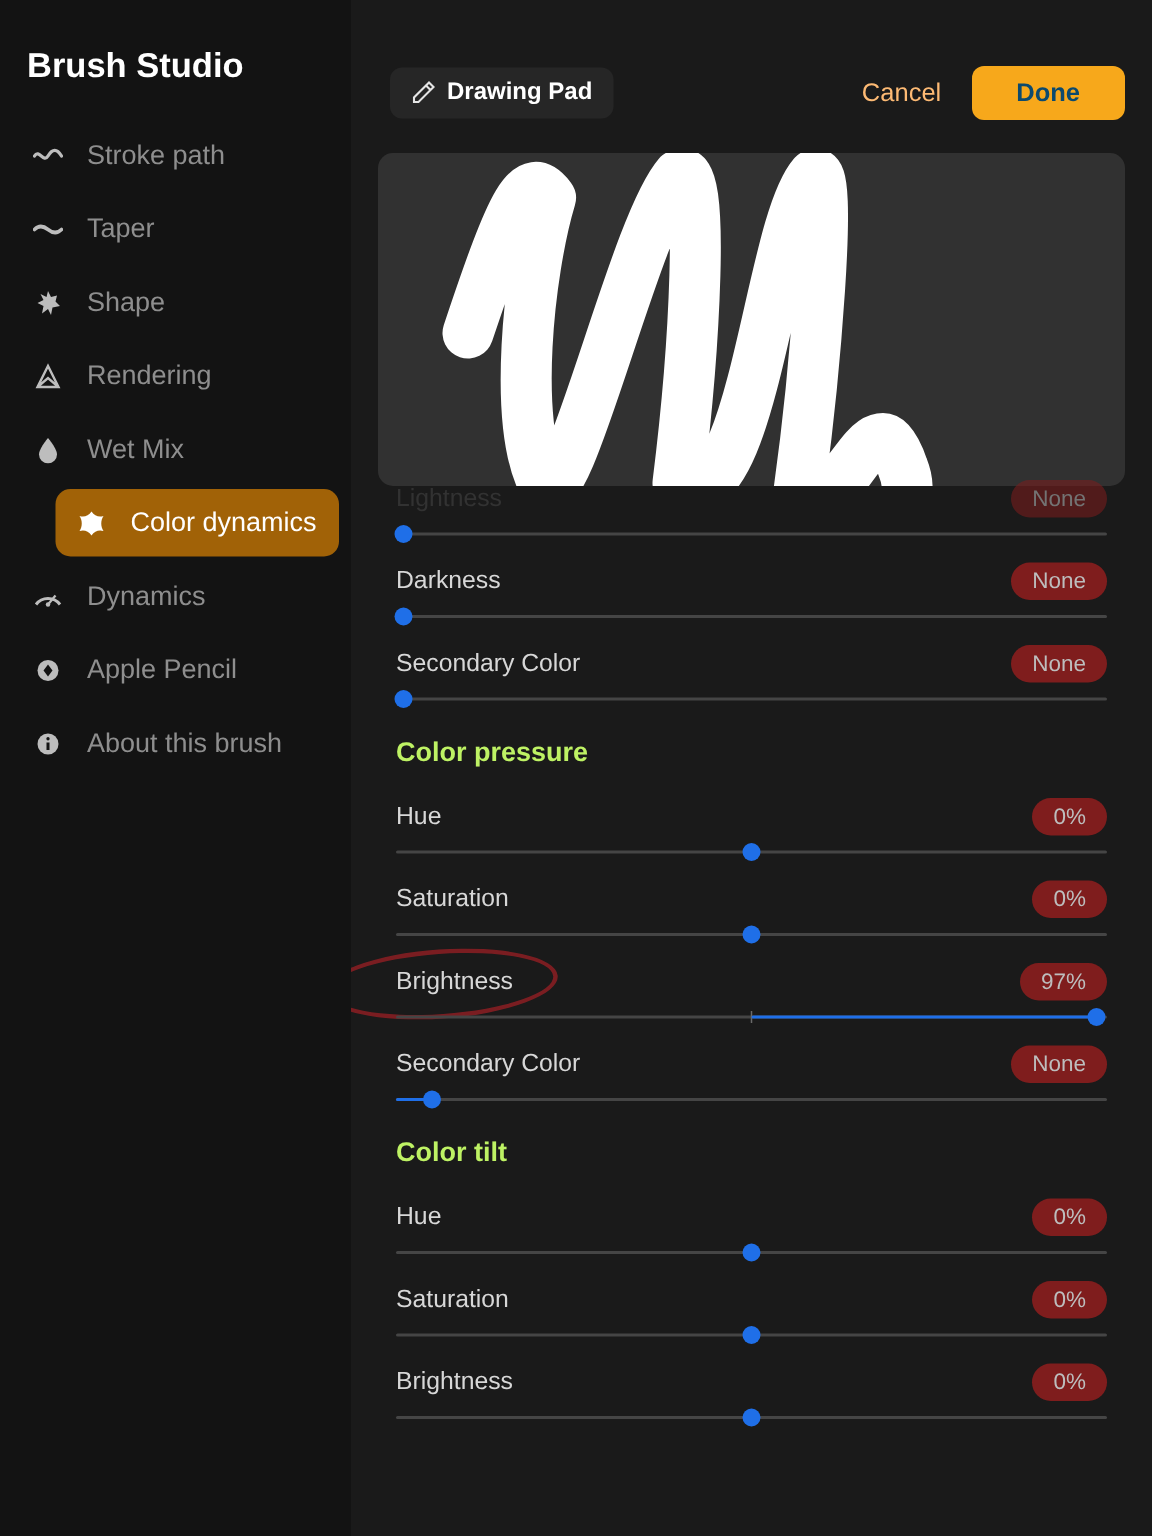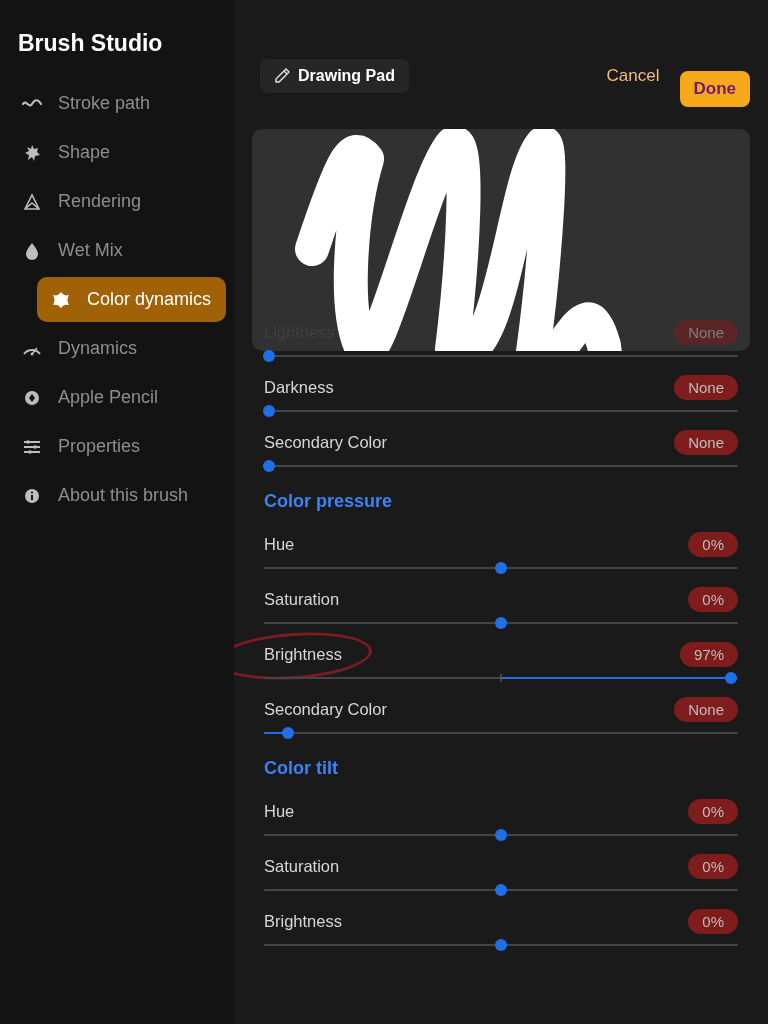--- a/index.html
+++ b/index.html
@@ -68,27 +68,26 @@
     border-radius: 8px;
     padding: 8px 14px;
     cursor: pointer;
   }
   .drawing-pad-btn .dp-icon { width: 16px; height: 16px; color: #e5e5e5; }
   .drawing-pad-btn .dp-label { font-size: 16px; font-weight: 600; color: #fff; }
   .top-actions { display: flex; align-items: center; gap: 20px; }
   .cancel-btn { font-size: 17px; color: #fdba74; cursor: pointer; }
   .done-btn {
     background: #f7a81b;
-    color: #701a75;
+    color: #0c4a6e;
     font-size: 17px;
     font-weight: 600;
-    padding: 8px 14px;
+    padding: 8px 30px;
     border-radius: 8px;
     cursor: pointer;
-    margin-top: 27px;
   }
 
   .canvas-preview {
     margin: 8px 18px 0 18px;
     height: 222px;
     background: #313131;
     border-radius: 10px;
     overflow: hidden;
     position: relative;
   }
@@ -142,21 +141,21 @@
     top: 50%;
     width: 12px; height: 12px;
     background: #1f6fe8;
     border-radius: 50%;
     transform: translate(-50%, -50%);
   }
 
   .section-title {
     font-size: 18px;
     font-weight: 600;
-    color: #3b82f6;
+    color: #bef264;
     margin: 24px 0 20px 0;
   }
   .partial-top .slider-label { color: #565656; }
   .partial-top .slider-badge { opacity: 0.55; }
 
   .annotation-circle {
     position: absolute;
     width: 156px;
     height: 46px;
     border: 3px solid rgba(140,30,35,0.85);
@@ -176,20 +175,28 @@
 
     <li class="nav-item">
       <span class="nav-icon">
         <svg width="20" height="12" viewBox="0 0 20 12">
             <path d="M1 6 C4 1 7 11 10 6 S16 1 19 6" stroke="currentColor" stroke-width="2.2" fill="none" stroke-linecap="round"></path>
           </svg>
       </span>
       <span class="nav-label">Stroke path</span>
     </li>
 
+    <li class="nav-item">
+      <span class="nav-icon">
+        <svg width="20" height="10" viewBox="0 0 20 10">
+            <path d="M1 5 Q5 1 10 5 T19 5" stroke="currentColor" stroke-width="2.4" fill="none" stroke-linecap="round"></path>
+          </svg>
+      </span>
+      <span class="nav-label">Taper</span>
+    </li>
 
     <li class="nav-item">
       <span class="nav-icon">
         <svg width="18" height="18" viewBox="0 0 18 18">
             <polygon points="9,1 11,5 15,4 14,8 17,11 12,12 11,17 9,13 5,16 6,11 2,9 6,7 4,3 8,5" fill="currentColor"></polygon>
           </svg>
       </span>
       <span class="nav-label">Shape</span>
     </li>
 
@@ -235,33 +242,20 @@
     <li class="nav-item">
       <span class="nav-icon">
         <svg width="16" height="16" viewBox="0 0 16 16">
             <circle cx="8" cy="8" r="7" fill="currentColor"></circle>
             <path d="M8 4 L11 8 L8 12 L5 8 Z" fill="#131313"></path>
           </svg>
       </span>
       <span class="nav-label">Apple Pencil</span>
     </li>
 
-    <li class="nav-item">
-      <span class="nav-icon">
-        <svg width="18" height="14" viewBox="0 0 18 14">
-            <line x1="1" y1="2" x2="17" y2="2" stroke="currentColor" stroke-width="2"></line>
-            <line x1="1" y1="7" x2="17" y2="7" stroke="currentColor" stroke-width="2"></line>
-            <line x1="1" y1="12" x2="17" y2="12" stroke="currentColor" stroke-width="2"></line>
-            <circle cx="5" cy="2" r="1.8" fill="currentColor"></circle>
-            <circle cx="12" cy="7" r="1.8" fill="currentColor"></circle>
-            <circle cx="7" cy="12" r="1.8" fill="currentColor"></circle>
-          </svg>
-      </span>
-      <span class="nav-label">Properties</span>
-    </li>
 
     <li class="nav-item">
       <span class="nav-icon">
         <svg width="16" height="16" viewBox="0 0 16 16">
             <circle cx="8" cy="8" r="7" fill="currentColor"></circle>
             <rect x="7" y="7" width="2" height="5" fill="#131313"></rect>
             <circle cx="8" cy="4.5" r="1.1" fill="#131313"></circle>
           </svg>
       </span>
       <span class="nav-label">About this brush</span>

